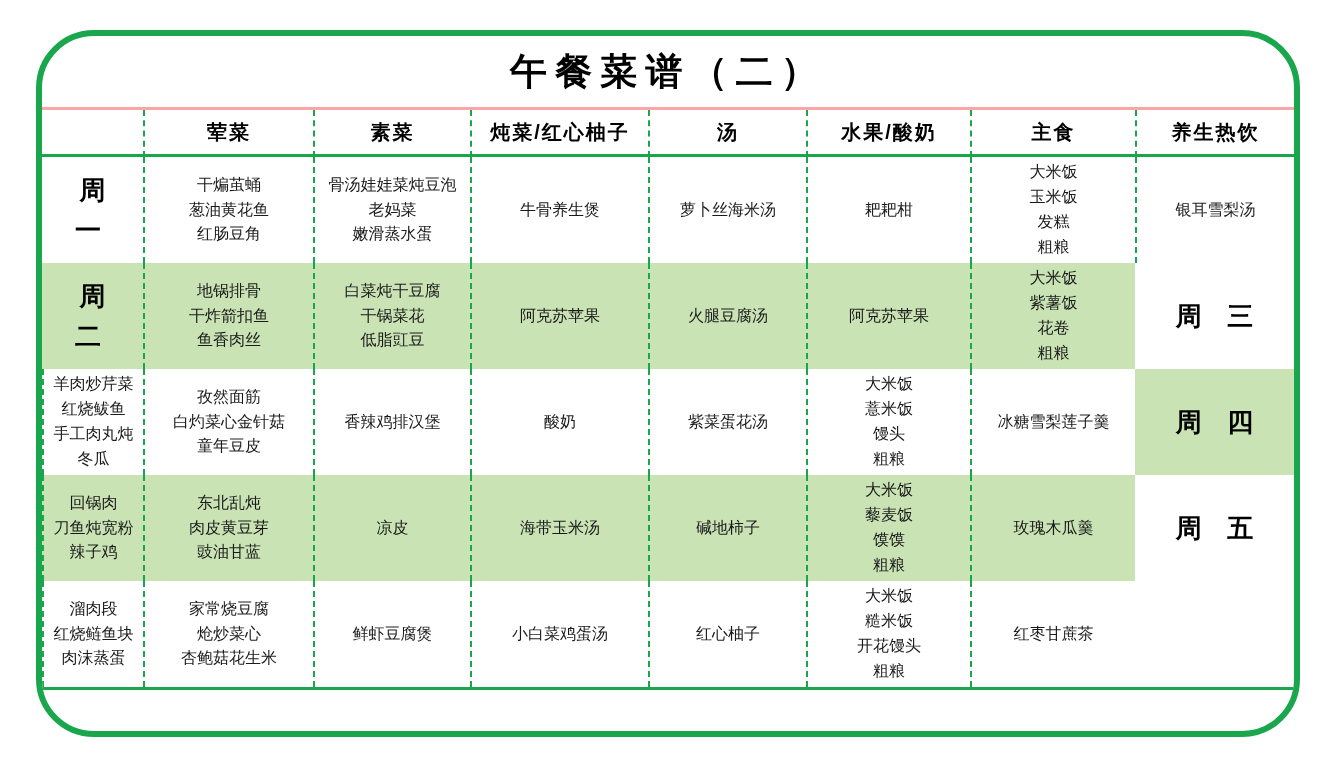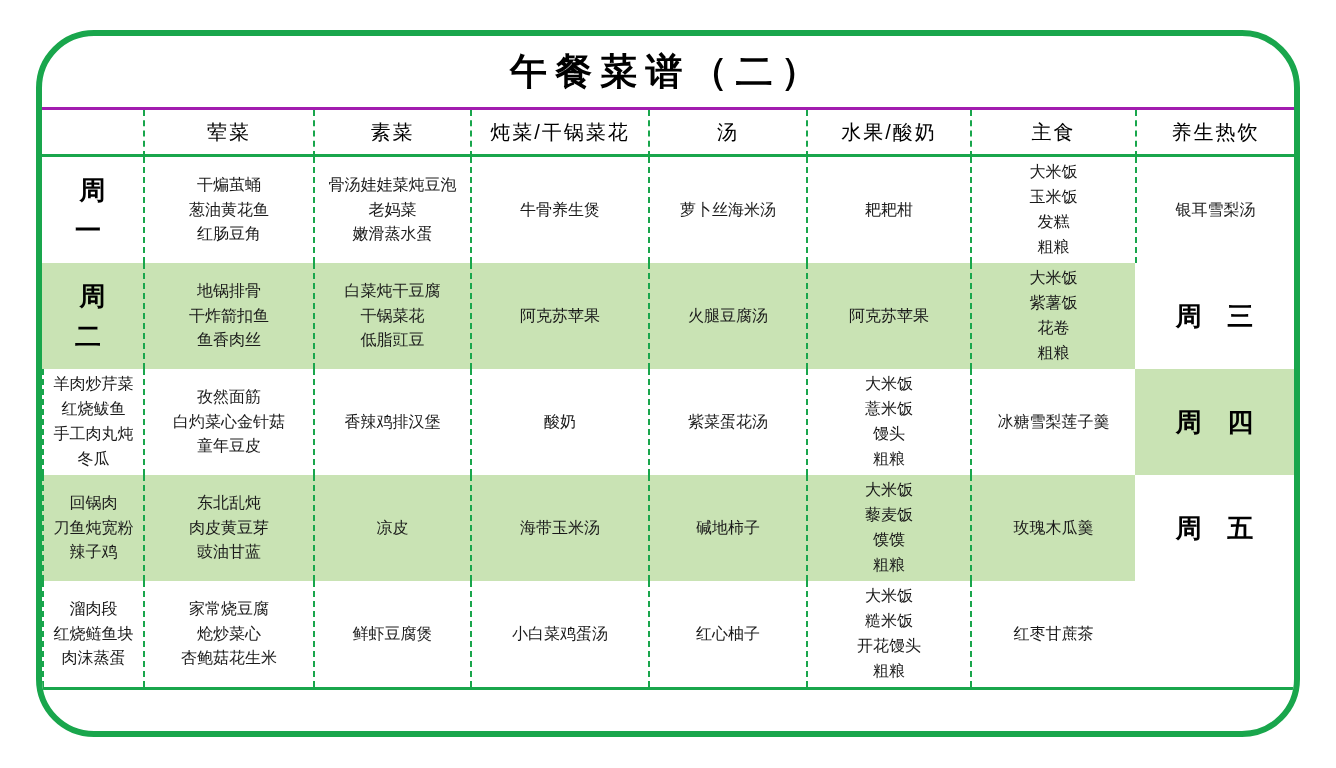--- a/index.html
+++ b/index.html
@@ -7,35 +7,35 @@
               font-family:"Liberation Sans","DejaVu Sans",sans-serif; color:#1a1a1a; }
 
   .card {
     position:absolute; left:36px; top:30px; width:1264px; height:707px;
     background:#ffffff; border:6px solid #19a64c; border-radius:58px;
     overflow:hidden;
   }
 
   .title-row {
     height:74px; display:flex; align-items:center; justify-content:center;
-    border-bottom:3px solid #a21caf;
+    border-bottom:3px solid #fca5a5;
   }
   .title {
     font-size:37px; font-weight:bold; letter-spacing:0.22em; color:#000;
   }
 
   .grid {
     display:grid;
     grid-template-columns:8.07% 13.58% 12.54% 14.22% 12.62% 13.1% 13.18% 12.69%;
     grid-auto-rows:auto;
     border-bottom:3px solid #19a64c;
   }
   .hcell {
     height:47px; display:flex; align-items:center; justify-content:center;
-    font-weight:normal; font-size:20px; letter-spacing:2px;
+    font-weight:bold; font-size:20px; letter-spacing:2px;
     border-bottom:3px solid #19a64c; color:#000;text-align:center;
   }
   .cell {
     height:106px; display:flex; align-items:center; justify-content:center;
     text-align:center; font-size:16px; line-height:1.55; white-space:pre-line;
     padding:2px 4px;
   }
   .day {
     font-weight:bold; font-size:26px; letter-spacing:0.35em; text-indent:0.35em;
     color:#000;
@@ -50,21 +50,21 @@
 
   <div class="title-row">
     <div class="title">午餐菜谱（二）</div>
   </div>
 
   <div class="grid">
 
     <div class="hcell"></div>
     <div class="hcell vline">荤菜</div>
     <div class="hcell vline">素菜</div>
-    <div class="hcell vline">炖菜/干锅菜花</div>
+    <div class="hcell vline">炖菜/红心柚子</div>
     <div class="hcell vline">汤</div>
     <div class="hcell vline">水果/酸奶</div>
     <div class="hcell vline">主食</div>
     <div class="hcell vline">养生热饮</div>
 
     <div class="cell day">周 一</div>
     <div class="cell vline">干煸茧蛹
 葱油黄花鱼
 红肠豆角</div>
     <div class="cell vline">骨汤娃娃菜炖豆泡

